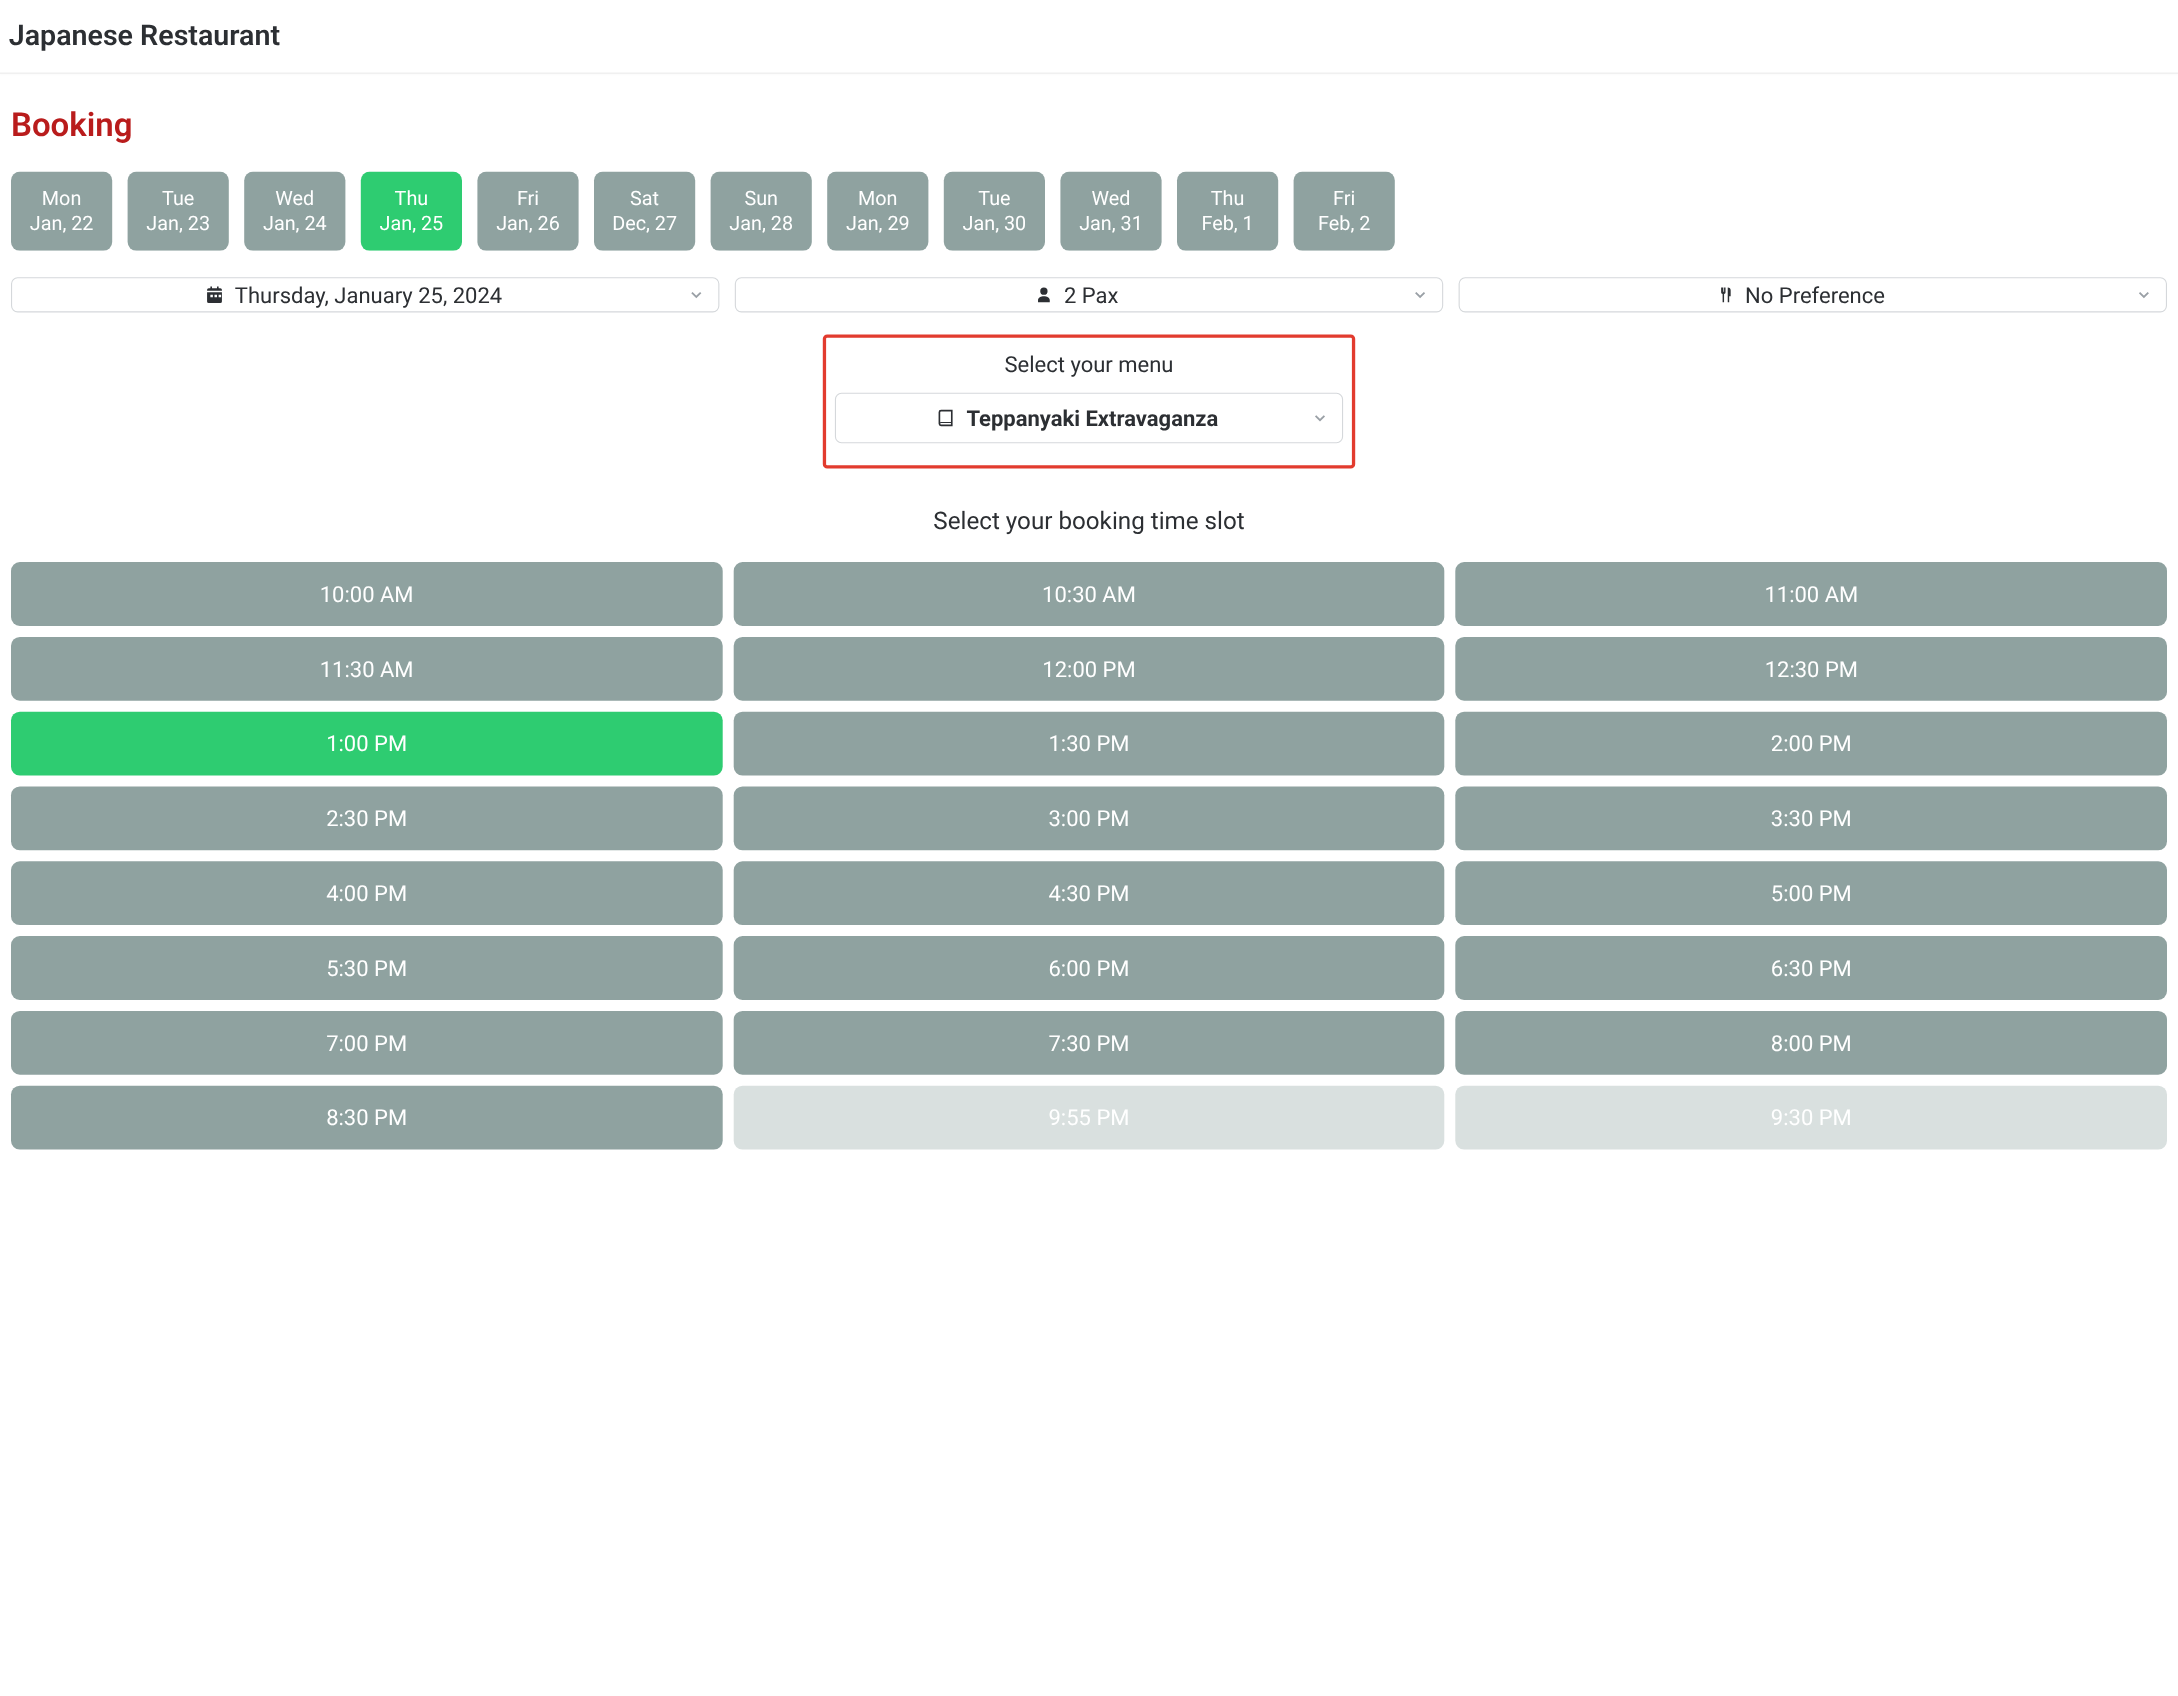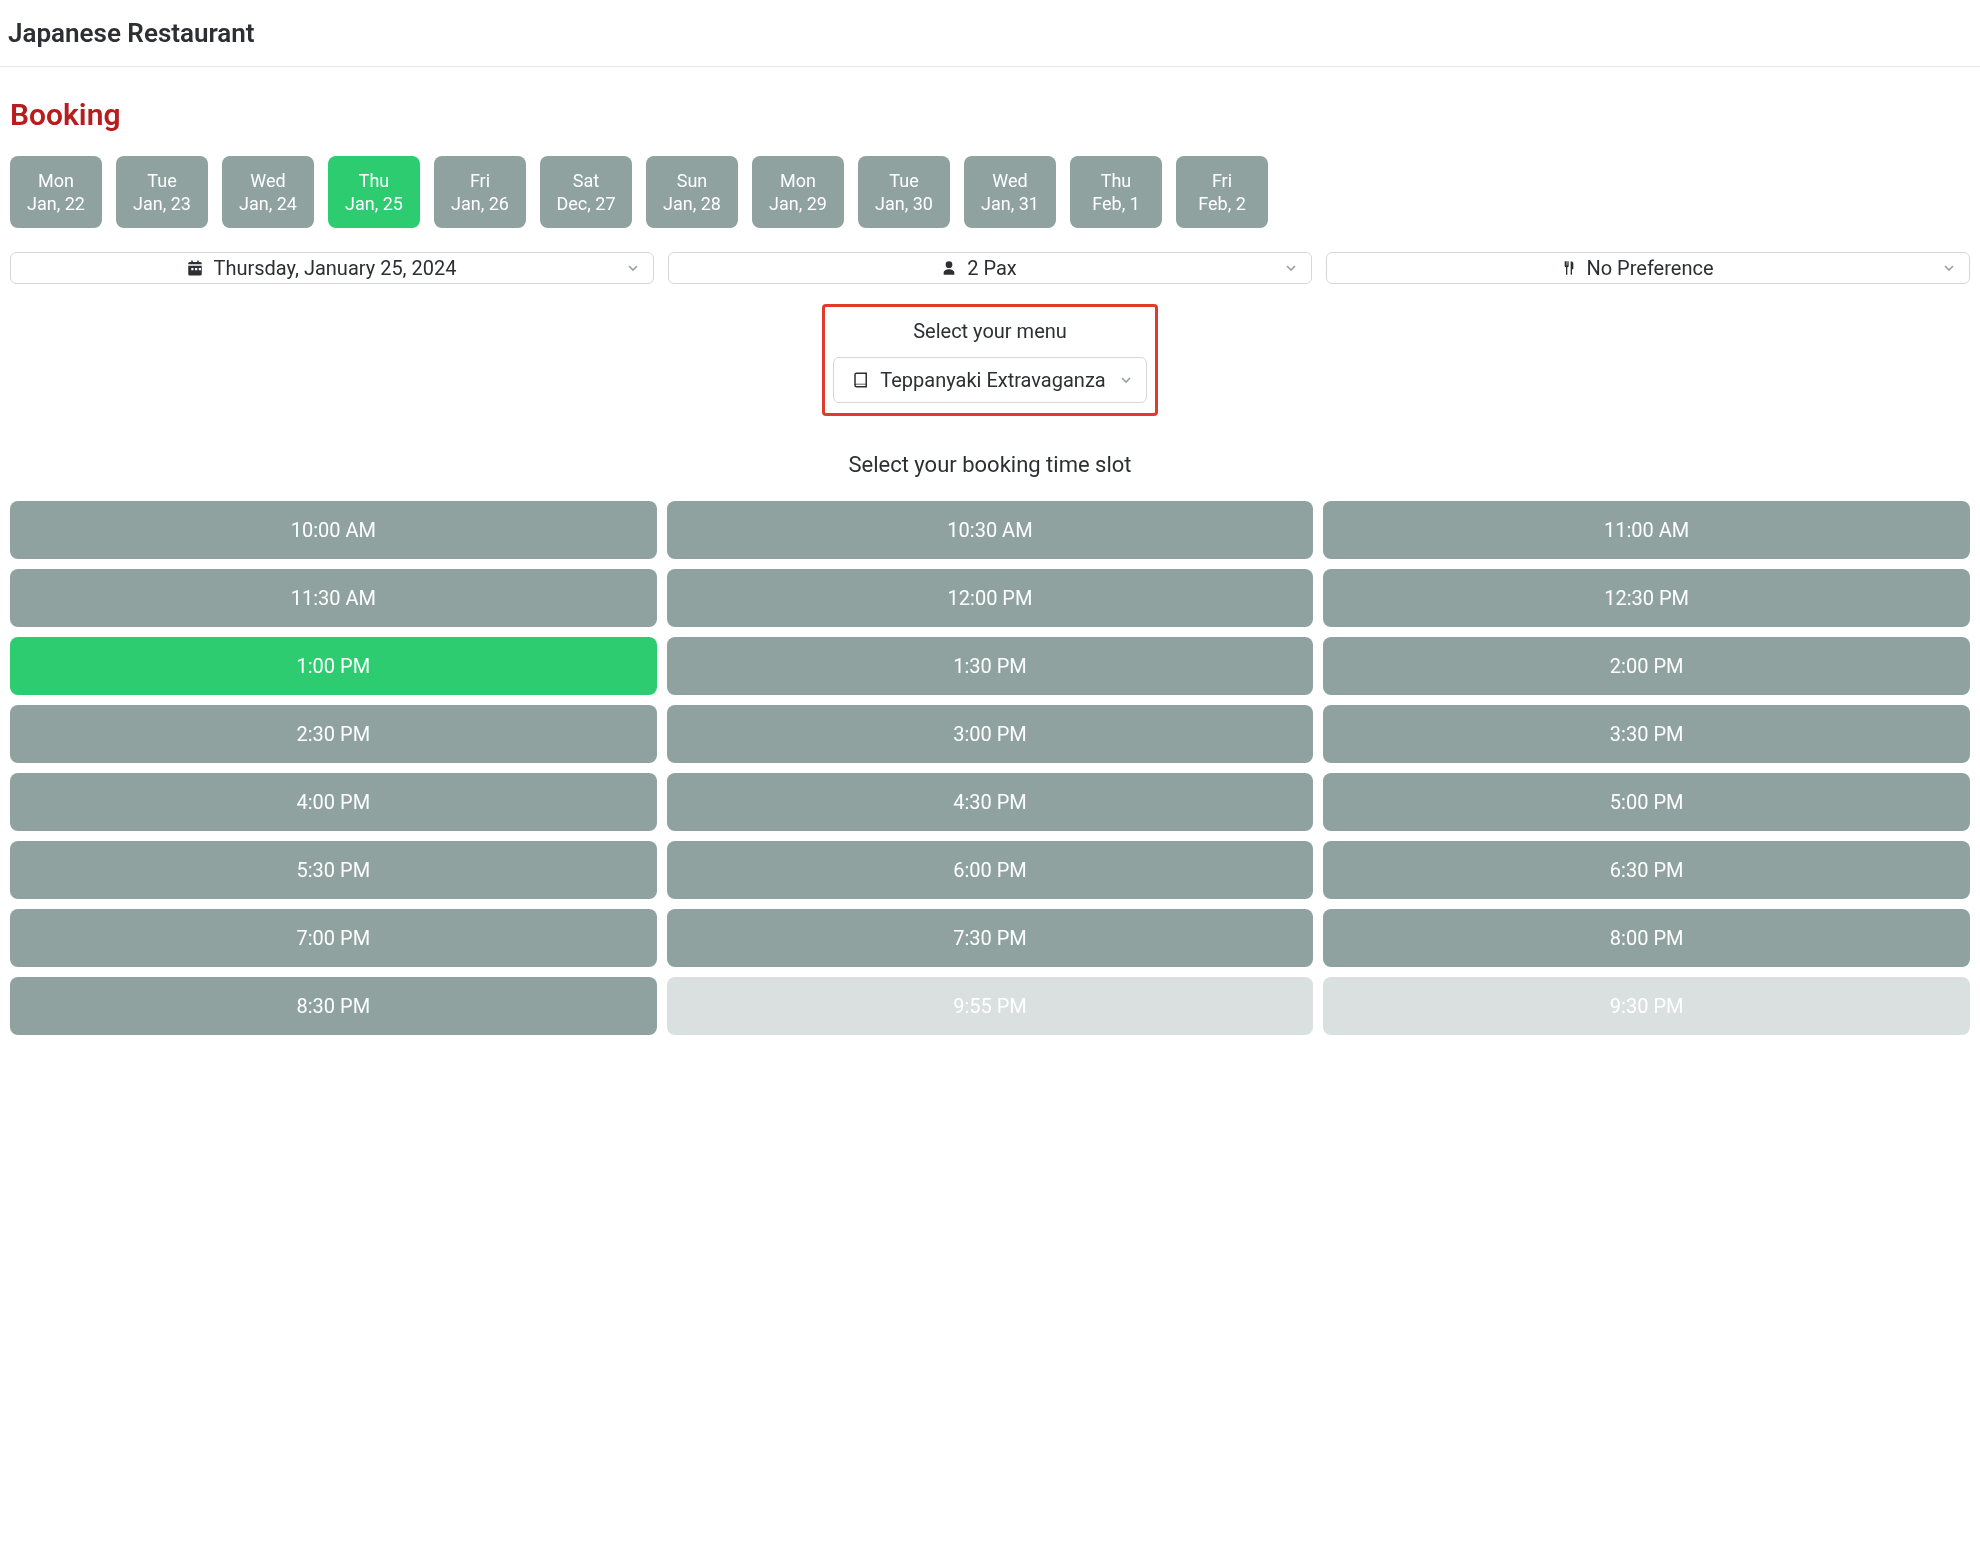--- a/index.html
+++ b/index.html
@@ -81,22 +81,22 @@
     color: #9aa0a6;
   }
   .menu-section {
     display: flex;
     justify-content: center;
     margin-bottom: 36px;
   }
   .menu-highlight {
     border: 3px solid #e23b2e;
     border-radius: 4px;
-    padding: 12px 6px 10px 6px;
-    width: 336px;
+    padding: 12px 6px 20px 6px;
+    width: 484px;
     text-align: center;
   }
   .menu-label {
     font-size: 20px;
     color: #2c2f33;
     margin-bottom: 14px;
   }
   .menu-select {
     height: 46px;
     border: 1px solid #d5d8db;
@@ -105,20 +105,21 @@
     display: flex;
     align-items: center;
     justify-content: center;
     position: relative;
     font-size: 20px;
     color: #2c2f33;
     cursor: pointer;
     gap: 10px;
     padding: 0 36px 0 14px;
     margin: 0 2px;
+    font-weight: bold;
   }
   .menu-select .chev {
     position: absolute;
     right: 12px;
     top: 50%;
     transform: translateY(-50%);
     color: #9aa0a6;
   }
   .timeslot-title {
     text-align: center;

